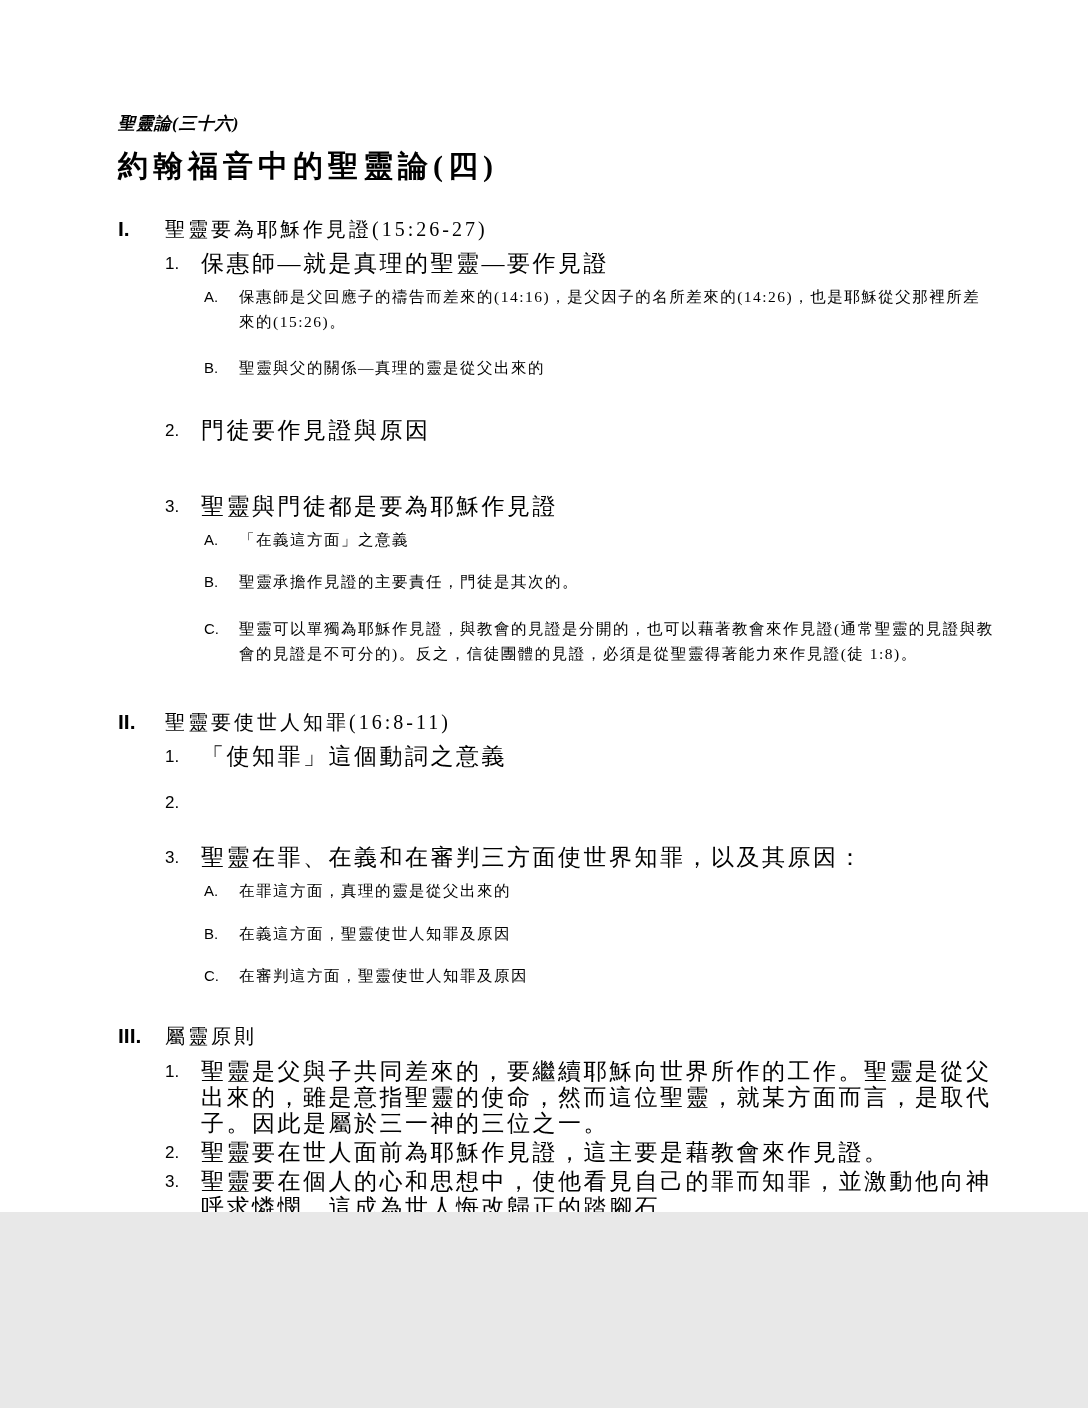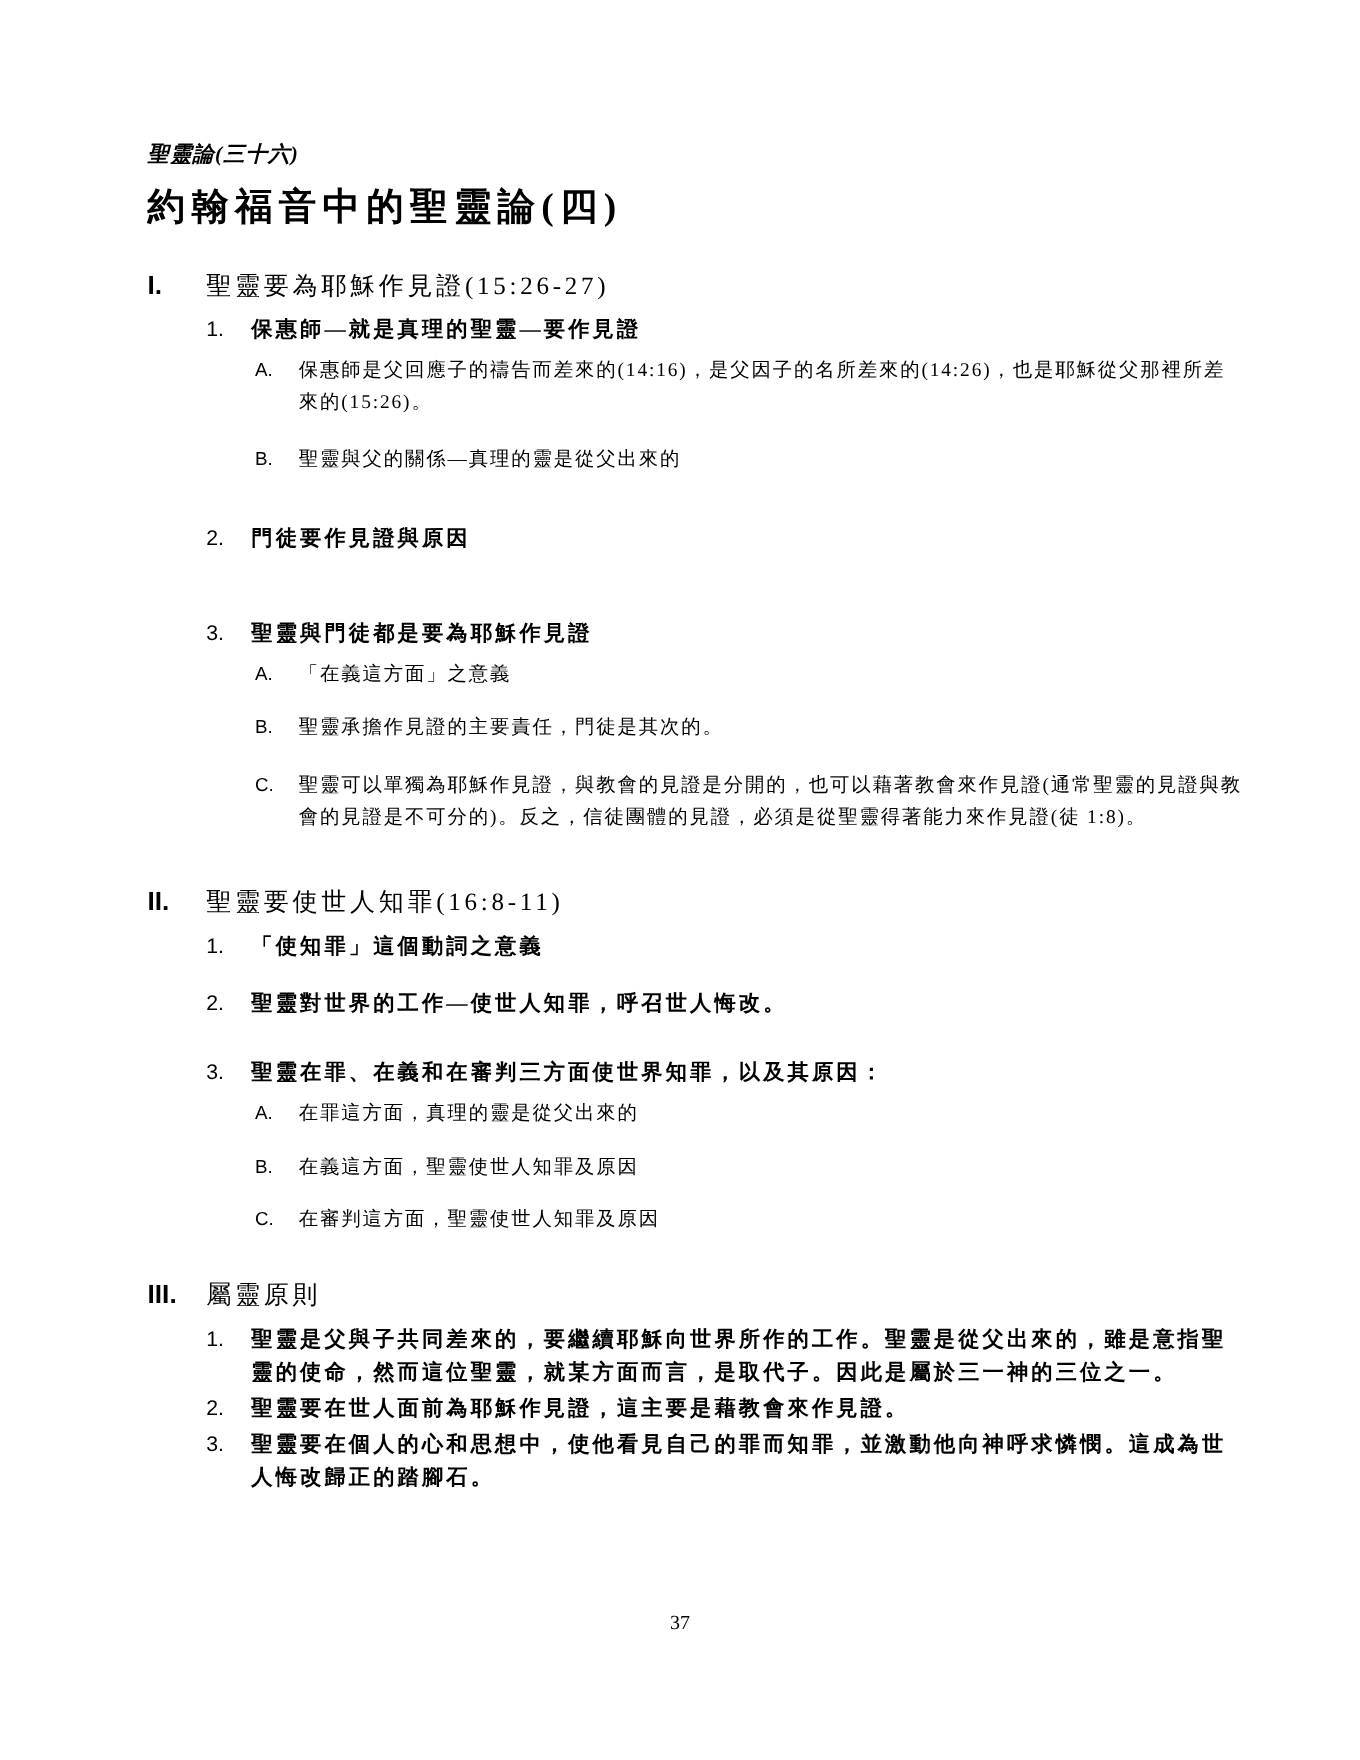--- a/index.html
+++ b/index.html
@@ -1,19 +1,19 @@
 <!DOCTYPE html>
 <html><head>
 <meta charset="utf-8">
 <style>
   html, body { margin: 0; padding: 0; background: #e8e8e8; }
   .page {
     position: relative;
     width: 1088px;
-    height: 1408px;
+    height: 1212px;
     margin: 0 auto;
     background: #ffffff;
     color: #000000;
     font-family: "Liberation Serif", "DejaVu Serif", serif;
     overflow: hidden;
   }
   .content {
     position: absolute;
     left: 118px;
     top: 0;
@@ -48,24 +48,23 @@
     line-height: 30px;
   }
   .lvl1 { margin-left: 47px; }
   .lvl1 .num {
     flex: 0 0 36px;
     font-family: "Liberation Sans", "DejaVu Sans", sans-serif;
     font-size: 17px;
     line-height: 26px;
   }
   .lvl1 .txt {
-    font-size: 17px;
+    font-size: 23px;
     letter-spacing: 2.5px;
     line-height: 26px;
-    font-weight: bold;
   }
   .lvl2 { margin-left: 86px; }
   .lvl2 .num {
     flex: 0 0 35px;
     font-family: "Liberation Sans", "DejaVu Sans", sans-serif;
     font-size: 15px;
     line-height: 25px;
   }
   .lvl2 .txt {
     font-size: 15.5px;
@@ -151,21 +150,20 @@
       <span class="sec-num">II.</span>
       <span class="sec-title">聖靈要使世人知罪(16:8-11)</span>
     </div>
 
     <div class="row lvl1 mt-tight">
       <span class="num">1.</span>
       <span class="txt">「使知罪」這個動詞之意義</span>
     </div>
     <div class="row lvl1 mt-item2">
       <span class="num">2.</span>
-      <span class="txt">聖靈對世界的工作—使世人知罪，呼召世人悔改。</span>
     </div>
     <div class="row lvl1 mt-item3">
       <span class="num">3.</span>
       <span class="txt">聖靈在罪、在義和在審判三方面使世界知罪，以及其原因：</span>
     </div>
     <div class="row lvl2 mt-tight">
       <span class="num">A.</span>
       <span class="txt">在罪這方面，真理的靈是從父出來的</span>
     </div>
     <div class="row lvl2 mt-sub4">

